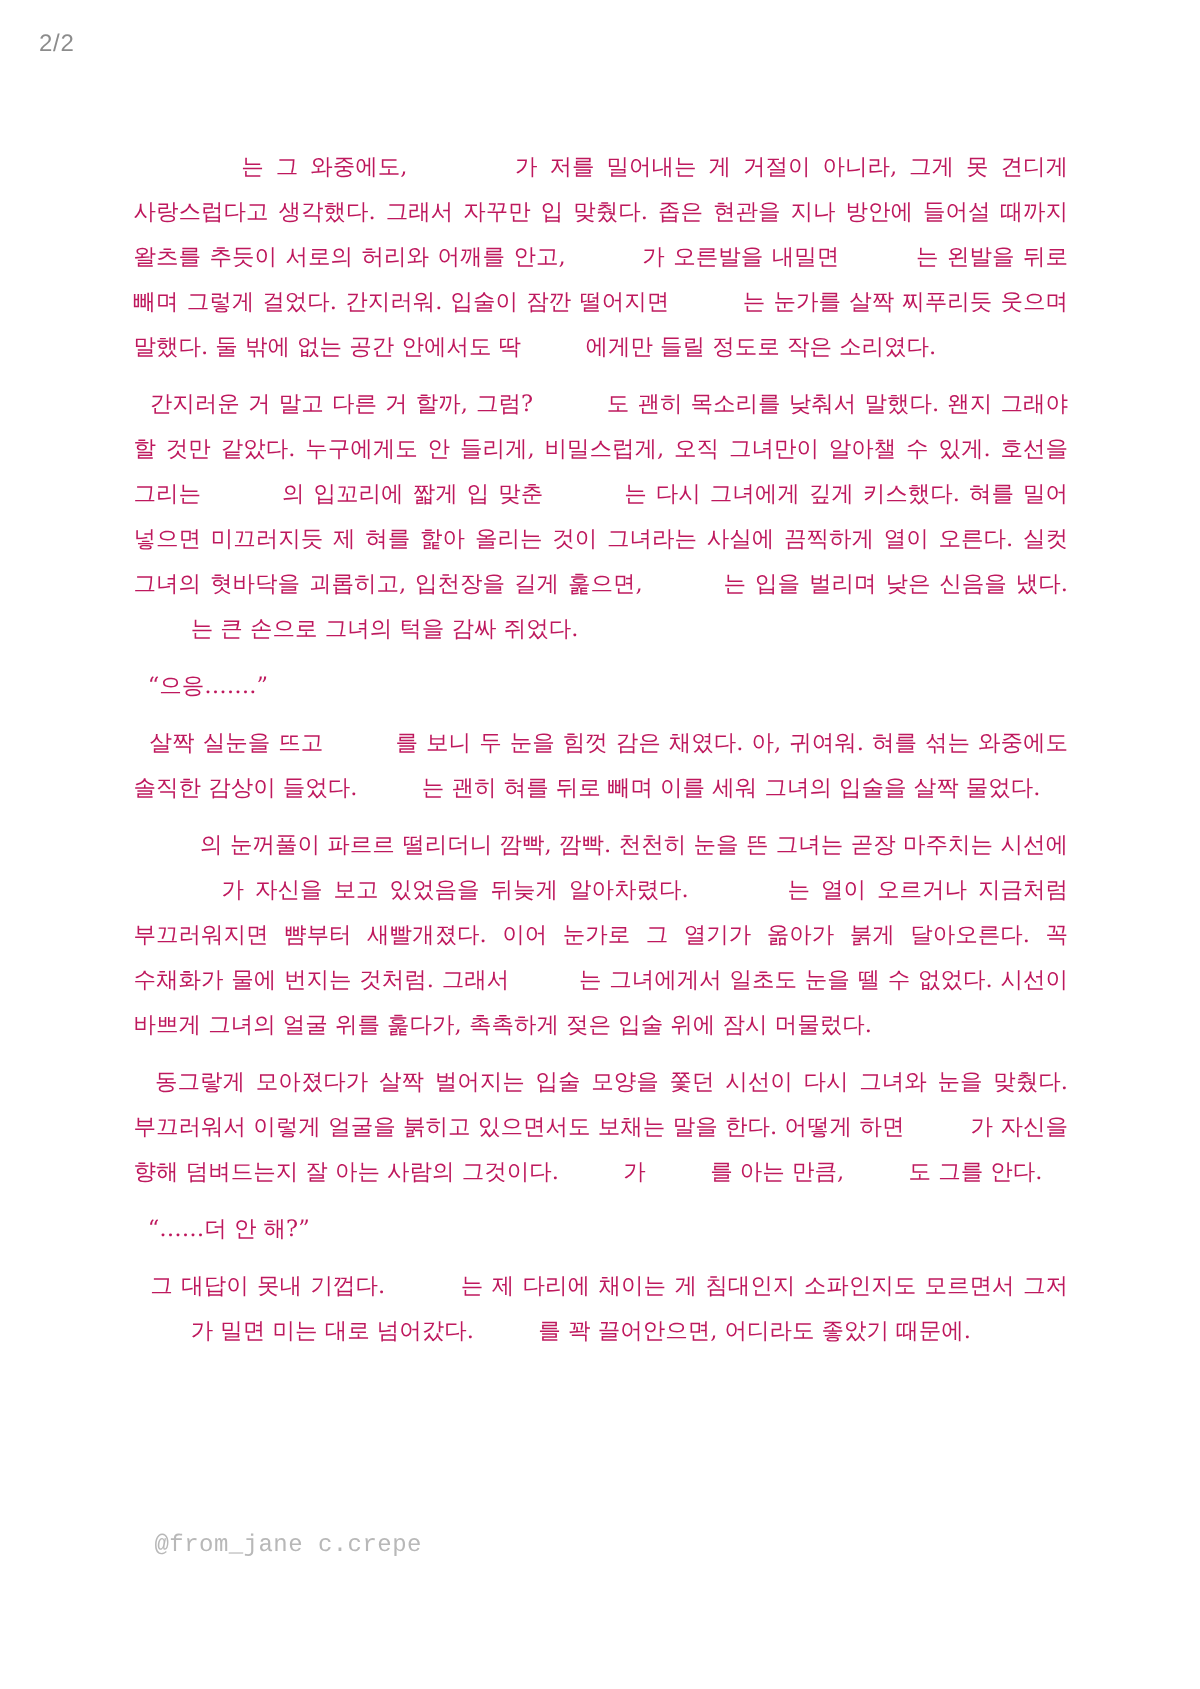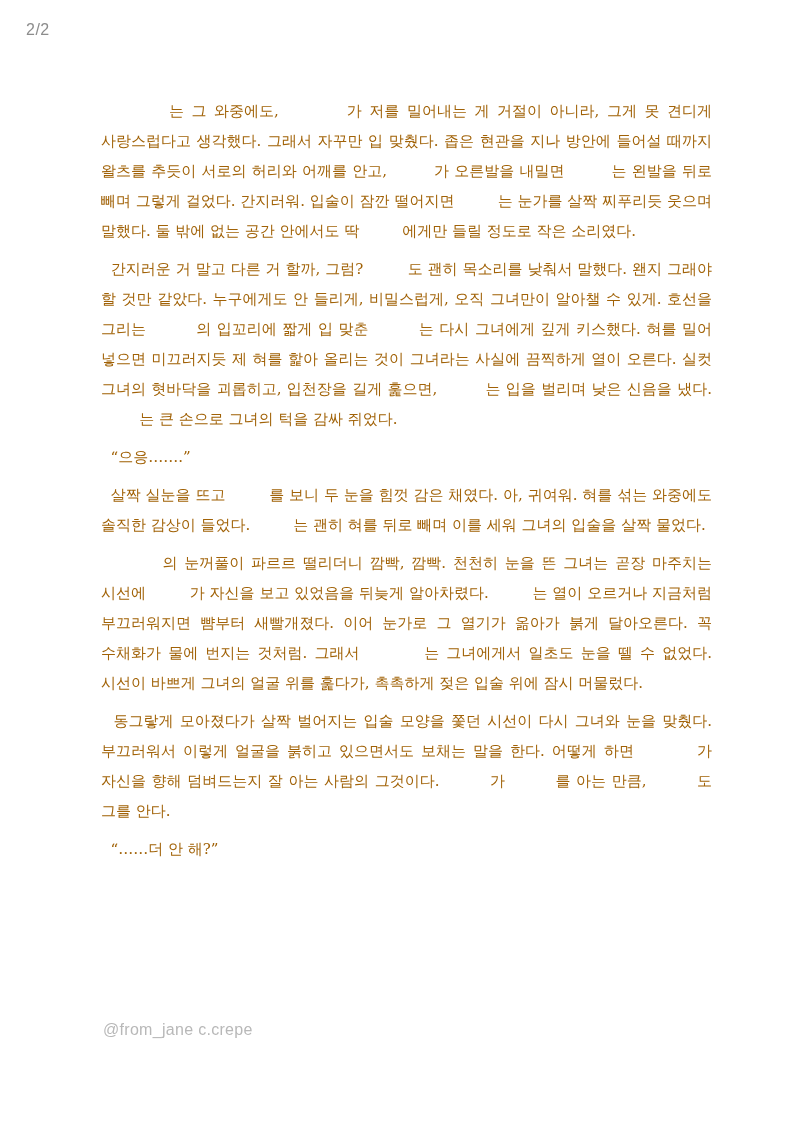--- a/index.html
+++ b/index.html
@@ -25,32 +25,32 @@
     color: #8c8c8c;
     letter-spacing: 0.5px;
   }
   .story {
     position: absolute;
     left: 85px;
     top: 96px;
     width: 627px;
   }
   .story p {
-    margin: 0 0 8px 16px;
+    margin: 0 0 8px 4px;
     font-size: 15px;
     line-height: 30px;
-    color: #a16207;
+    color: #be185d;
     text-align: justify;
     word-break: keep-all;
   }
   .watermark {
     position: absolute;
     left: 103px;
     top: 1020px;
-    font-family: Liberation Sans, sans-serif;
+    font-family: Liberation Mono, monospace;
     font-size: 16px;
     line-height: 20px;
     color: #b8b8b8;
     letter-spacing: 0.3px;
   }
 </style>
 </head>
 <body>
 
 <div class="page">
@@ -58,17 +58,18 @@
   <div class="page-number">2/2</div>
 
   <div class="story">
     <p>&nbsp;&nbsp;&nbsp;&nbsp;&nbsp;&nbsp;&nbsp;&nbsp;&nbsp;는 그 와중에도, &nbsp;&nbsp;&nbsp;&nbsp;&nbsp;&nbsp;&nbsp;&nbsp;가 저를 밀어내는 게 거절이 아니라, 그게 못 견디게 사랑스럽다고 생각했다. 그래서 자꾸만 입 맞췄다. 좁은 현관을 지나 방안에 들어설 때까지 왈츠를 추듯이 서로의 허리와 어깨를 안고, &nbsp;&nbsp;&nbsp;&nbsp;&nbsp;&nbsp;&nbsp;&nbsp;가 오른발을 내밀면 &nbsp;&nbsp;&nbsp;&nbsp;&nbsp;&nbsp;&nbsp;&nbsp;는 왼발을 뒤로 빼며 그렇게 걸었다. 간지러워. 입술이 잠깐 떨어지면 &nbsp;&nbsp;&nbsp;&nbsp;&nbsp;&nbsp;&nbsp;&nbsp;는 눈가를 살짝 찌푸리듯 웃으며 말했다. 둘 밖에 없는 공간 안에서도 딱 &nbsp;&nbsp;&nbsp;&nbsp;&nbsp;&nbsp;&nbsp;&nbsp;에게만 들릴 정도로 작은 소리였다.</p>
     <p>&nbsp;&nbsp;간지러운 거 말고 다른 거 할까, 그럼? &nbsp;&nbsp;&nbsp;&nbsp;&nbsp;&nbsp;&nbsp;&nbsp;도 괜히 목소리를 낮춰서 말했다. 왠지 그래야 할 것만 같았다. 누구에게도 안 들리게, 비밀스럽게, 오직 그녀만이 알아챌 수 있게. 호선을 그리는 &nbsp;&nbsp;&nbsp;&nbsp;&nbsp;&nbsp;&nbsp;&nbsp;의 입꼬리에 짧게 입 맞춘 &nbsp;&nbsp;&nbsp;&nbsp;&nbsp;&nbsp;&nbsp;&nbsp;는 다시 그녀에게 깊게 키스했다. 혀를 밀어 넣으면 미끄러지듯 제 혀를 핥아 올리는 것이 그녀라는 사실에 끔찍하게 열이 오른다. 실컷 그녀의 혓바닥을 괴롭히고, 입천장을 길게 훑으면, &nbsp;&nbsp;&nbsp;&nbsp;&nbsp;&nbsp;&nbsp;&nbsp;는 입을 벌리며 낮은 신음을 냈다. &nbsp;&nbsp;&nbsp;&nbsp;&nbsp;&nbsp;&nbsp;&nbsp;는 큰 손으로 그녀의 턱을 감싸 쥐었다.</p>
     <p>&nbsp;&nbsp;“으응…….”</p>
     <p>&nbsp;&nbsp;살짝 실눈을 뜨고 &nbsp;&nbsp;&nbsp;&nbsp;&nbsp;&nbsp;&nbsp;&nbsp;를 보니 두 눈을 힘껏 감은 채였다. 아, 귀여워. 혀를 섞는 와중에도 솔직한 감상이 들었다. &nbsp;&nbsp;&nbsp;&nbsp;&nbsp;&nbsp;&nbsp;&nbsp;는 괜히 혀를 뒤로 빼며 이를 세워 그녀의 입술을 살짝 물었다.</p>
     <p>&nbsp;&nbsp;&nbsp;&nbsp;&nbsp;&nbsp;&nbsp;&nbsp;&nbsp;의 눈꺼풀이 파르르 떨리더니 깜빡, 깜빡. 천천히 눈을 뜬 그녀는 곧장 마주치는 시선에 &nbsp;&nbsp;&nbsp;&nbsp;&nbsp;&nbsp;&nbsp;&nbsp;가 자신을 보고 있었음을 뒤늦게 알아차렸다. &nbsp;&nbsp;&nbsp;&nbsp;&nbsp;&nbsp;&nbsp;&nbsp;는 열이 오르거나 지금처럼 부끄러워지면 뺨부터 새빨개졌다. 이어 눈가로 그 열기가 옮아가 붉게 달아오른다. 꼭 수채화가 물에 번지는 것처럼. 그래서 &nbsp;&nbsp;&nbsp;&nbsp;&nbsp;&nbsp;&nbsp;&nbsp;는 그녀에게서 일초도 눈을 뗄 수 없었다. 시선이 바쁘게 그녀의 얼굴 위를 훑다가, 촉촉하게 젖은 입술 위에 잠시 머물렀다.</p>
     <p>&nbsp;&nbsp;동그랗게 모아졌다가 살짝 벌어지는 입술 모양을 쫓던 시선이 다시 그녀와 눈을 맞췄다. 부끄러워서 이렇게 얼굴을 붉히고 있으면서도 보채는 말을 한다. 어떻게 하면 &nbsp;&nbsp;&nbsp;&nbsp;&nbsp;&nbsp;&nbsp;&nbsp;가 자신을 향해 덤벼드는지 잘 아는 사람의 그것이다. &nbsp;&nbsp;&nbsp;&nbsp;&nbsp;&nbsp;&nbsp;&nbsp;가 &nbsp;&nbsp;&nbsp;&nbsp;&nbsp;&nbsp;&nbsp;&nbsp;를 아는 만큼, &nbsp;&nbsp;&nbsp;&nbsp;&nbsp;&nbsp;&nbsp;&nbsp;도 그를 안다.</p>
     <p>&nbsp;&nbsp;“……더 안 해?”</p>
+    <p>&nbsp;&nbsp;그 대답이 못내 기껍다. &nbsp;&nbsp;&nbsp;&nbsp;&nbsp;&nbsp;&nbsp;&nbsp;는 제 다리에 채이는 게 침대인지 소파인지도 모르면서 그저 &nbsp;&nbsp;&nbsp;&nbsp;&nbsp;&nbsp;&nbsp;&nbsp;가 밀면 미는 대로 넘어갔다. &nbsp;&nbsp;&nbsp;&nbsp;&nbsp;&nbsp;&nbsp;&nbsp;를 꽉 끌어안으면, 어디라도 좋았기 때문에.</p>
   </div>
 
   <div class="watermark">@from_jane c.crepe</div>
 
 </div>
 
 </body></html>

